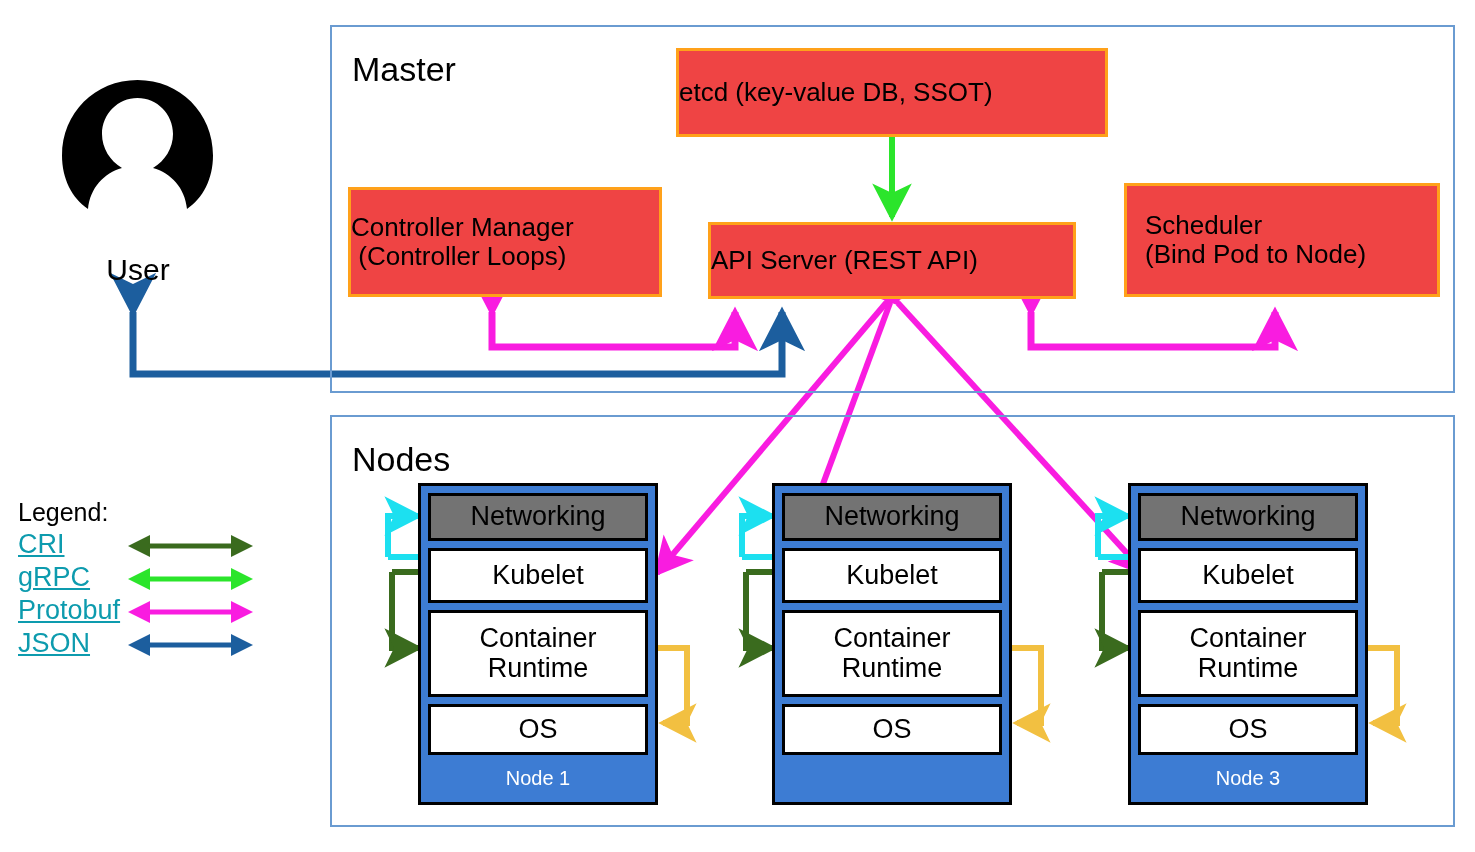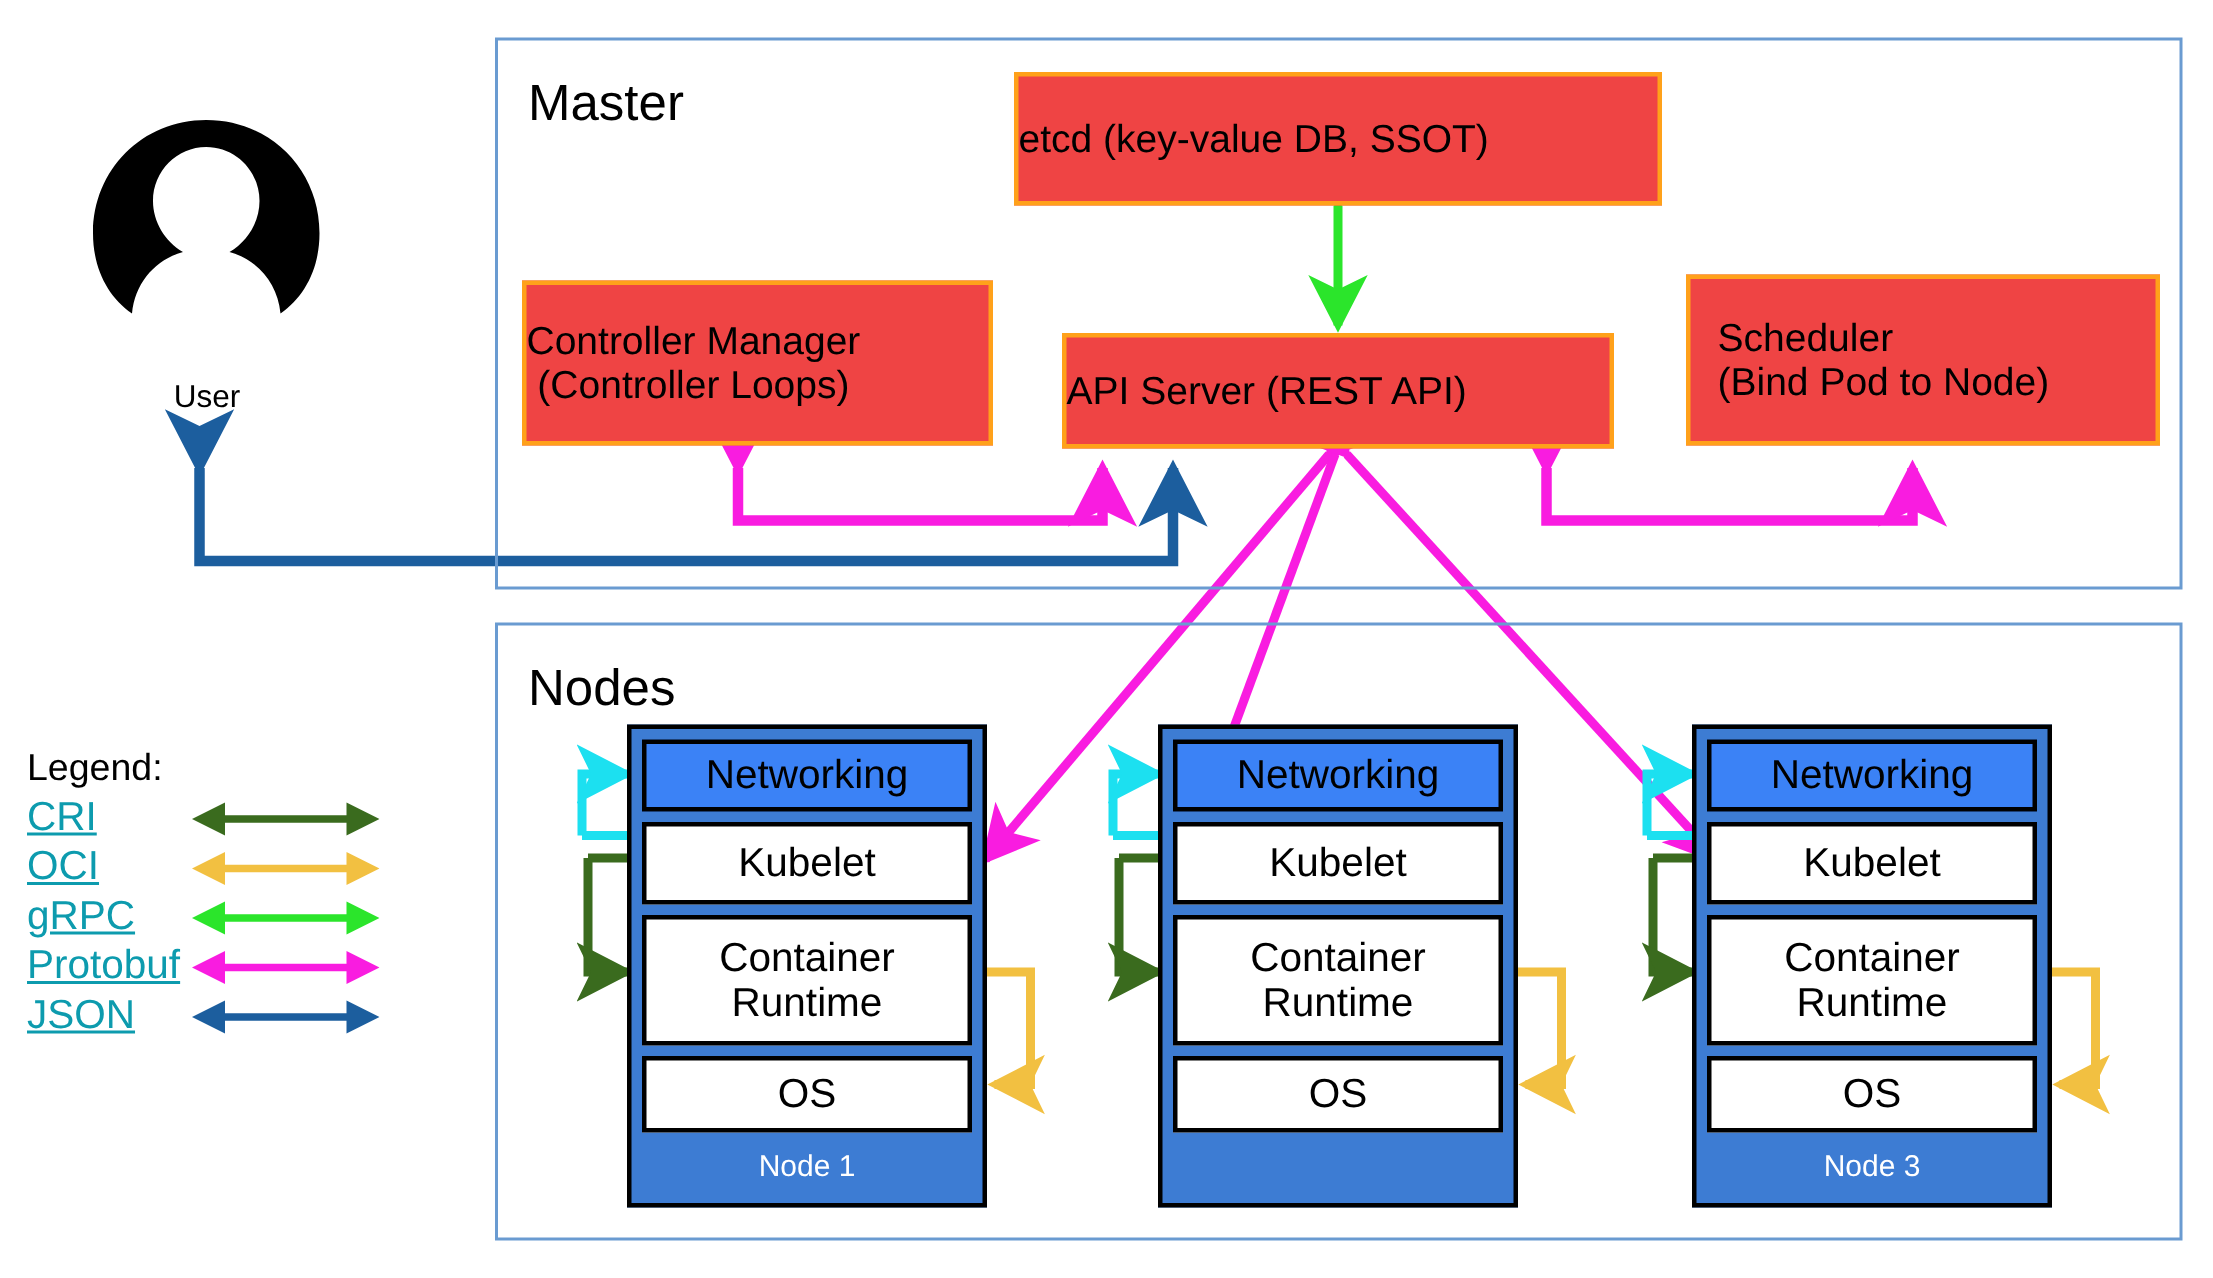--- a/index.html
+++ b/index.html
@@ -83,37 +83,37 @@
     align-items: center;
     justify-content: center;
     text-align: center;
     font-size: 27px;
     color: #000000;
     line-height: 1.08;
     margin-bottom: 7px;
     white-space: pre-line;
   }
   .node-layer.networking {
-    background: #3b82f6;
+    background: #737373;
   }
   .node-label {
     color: #ffffff;
     font-size: 20px;
     text-align: center;
     line-height: 1;
     padding-top: 6px;
   }
 
   
   #user-figure {
     position: absolute;
   }
   #user-label {
     position: absolute;
-    font-size: 21px;
+    font-size: 30px;
     color: #000000;
     text-align: center;
     width: 160px;
   }
 
   
   #legend {
     position: absolute;
     left: 18px;
     top: 500px;
@@ -307,28 +307,20 @@
 
       <div class="legend-row">
         <span class="legend-label">CRI</span>
         <svg class="legend-arrow" width="125" height="24" viewBox="0 0 125 24">
           <path d="M0,12 L22,1 L22,23 Z" fill="#3A6B1E"></path>
           <path d="M125,12 L103,1 L103,23 Z" fill="#3A6B1E"></path>
           <line x1="20" y1="12" x2="105" y2="12" stroke="#3A6B1E" stroke-width="5"></line>
         </svg>
       </div>
 
-      <div class="legend-row">
-        <span class="legend-label">OCI</span>
-        <svg class="legend-arrow" width="125" height="24" viewBox="0 0 125 24">
-          <path d="M0,12 L22,1 L22,23 Z" fill="#F2C041"></path>
-          <path d="M125,12 L103,1 L103,23 Z" fill="#F2C041"></path>
-          <line x1="20" y1="12" x2="105" y2="12" stroke="#F2C041" stroke-width="5"></line>
-        </svg>
-      </div>
 
       <div class="legend-row">
         <span class="legend-label">gRPC</span>
         <svg class="legend-arrow" width="125" height="24" viewBox="0 0 125 24">
           <path d="M0,12 L22,1 L22,23 Z" fill="#2BE52B"></path>
           <path d="M125,12 L103,1 L103,23 Z" fill="#2BE52B"></path>
           <line x1="20" y1="12" x2="105" y2="12" stroke="#2BE52B" stroke-width="5"></line>
         </svg>
       </div>
 

